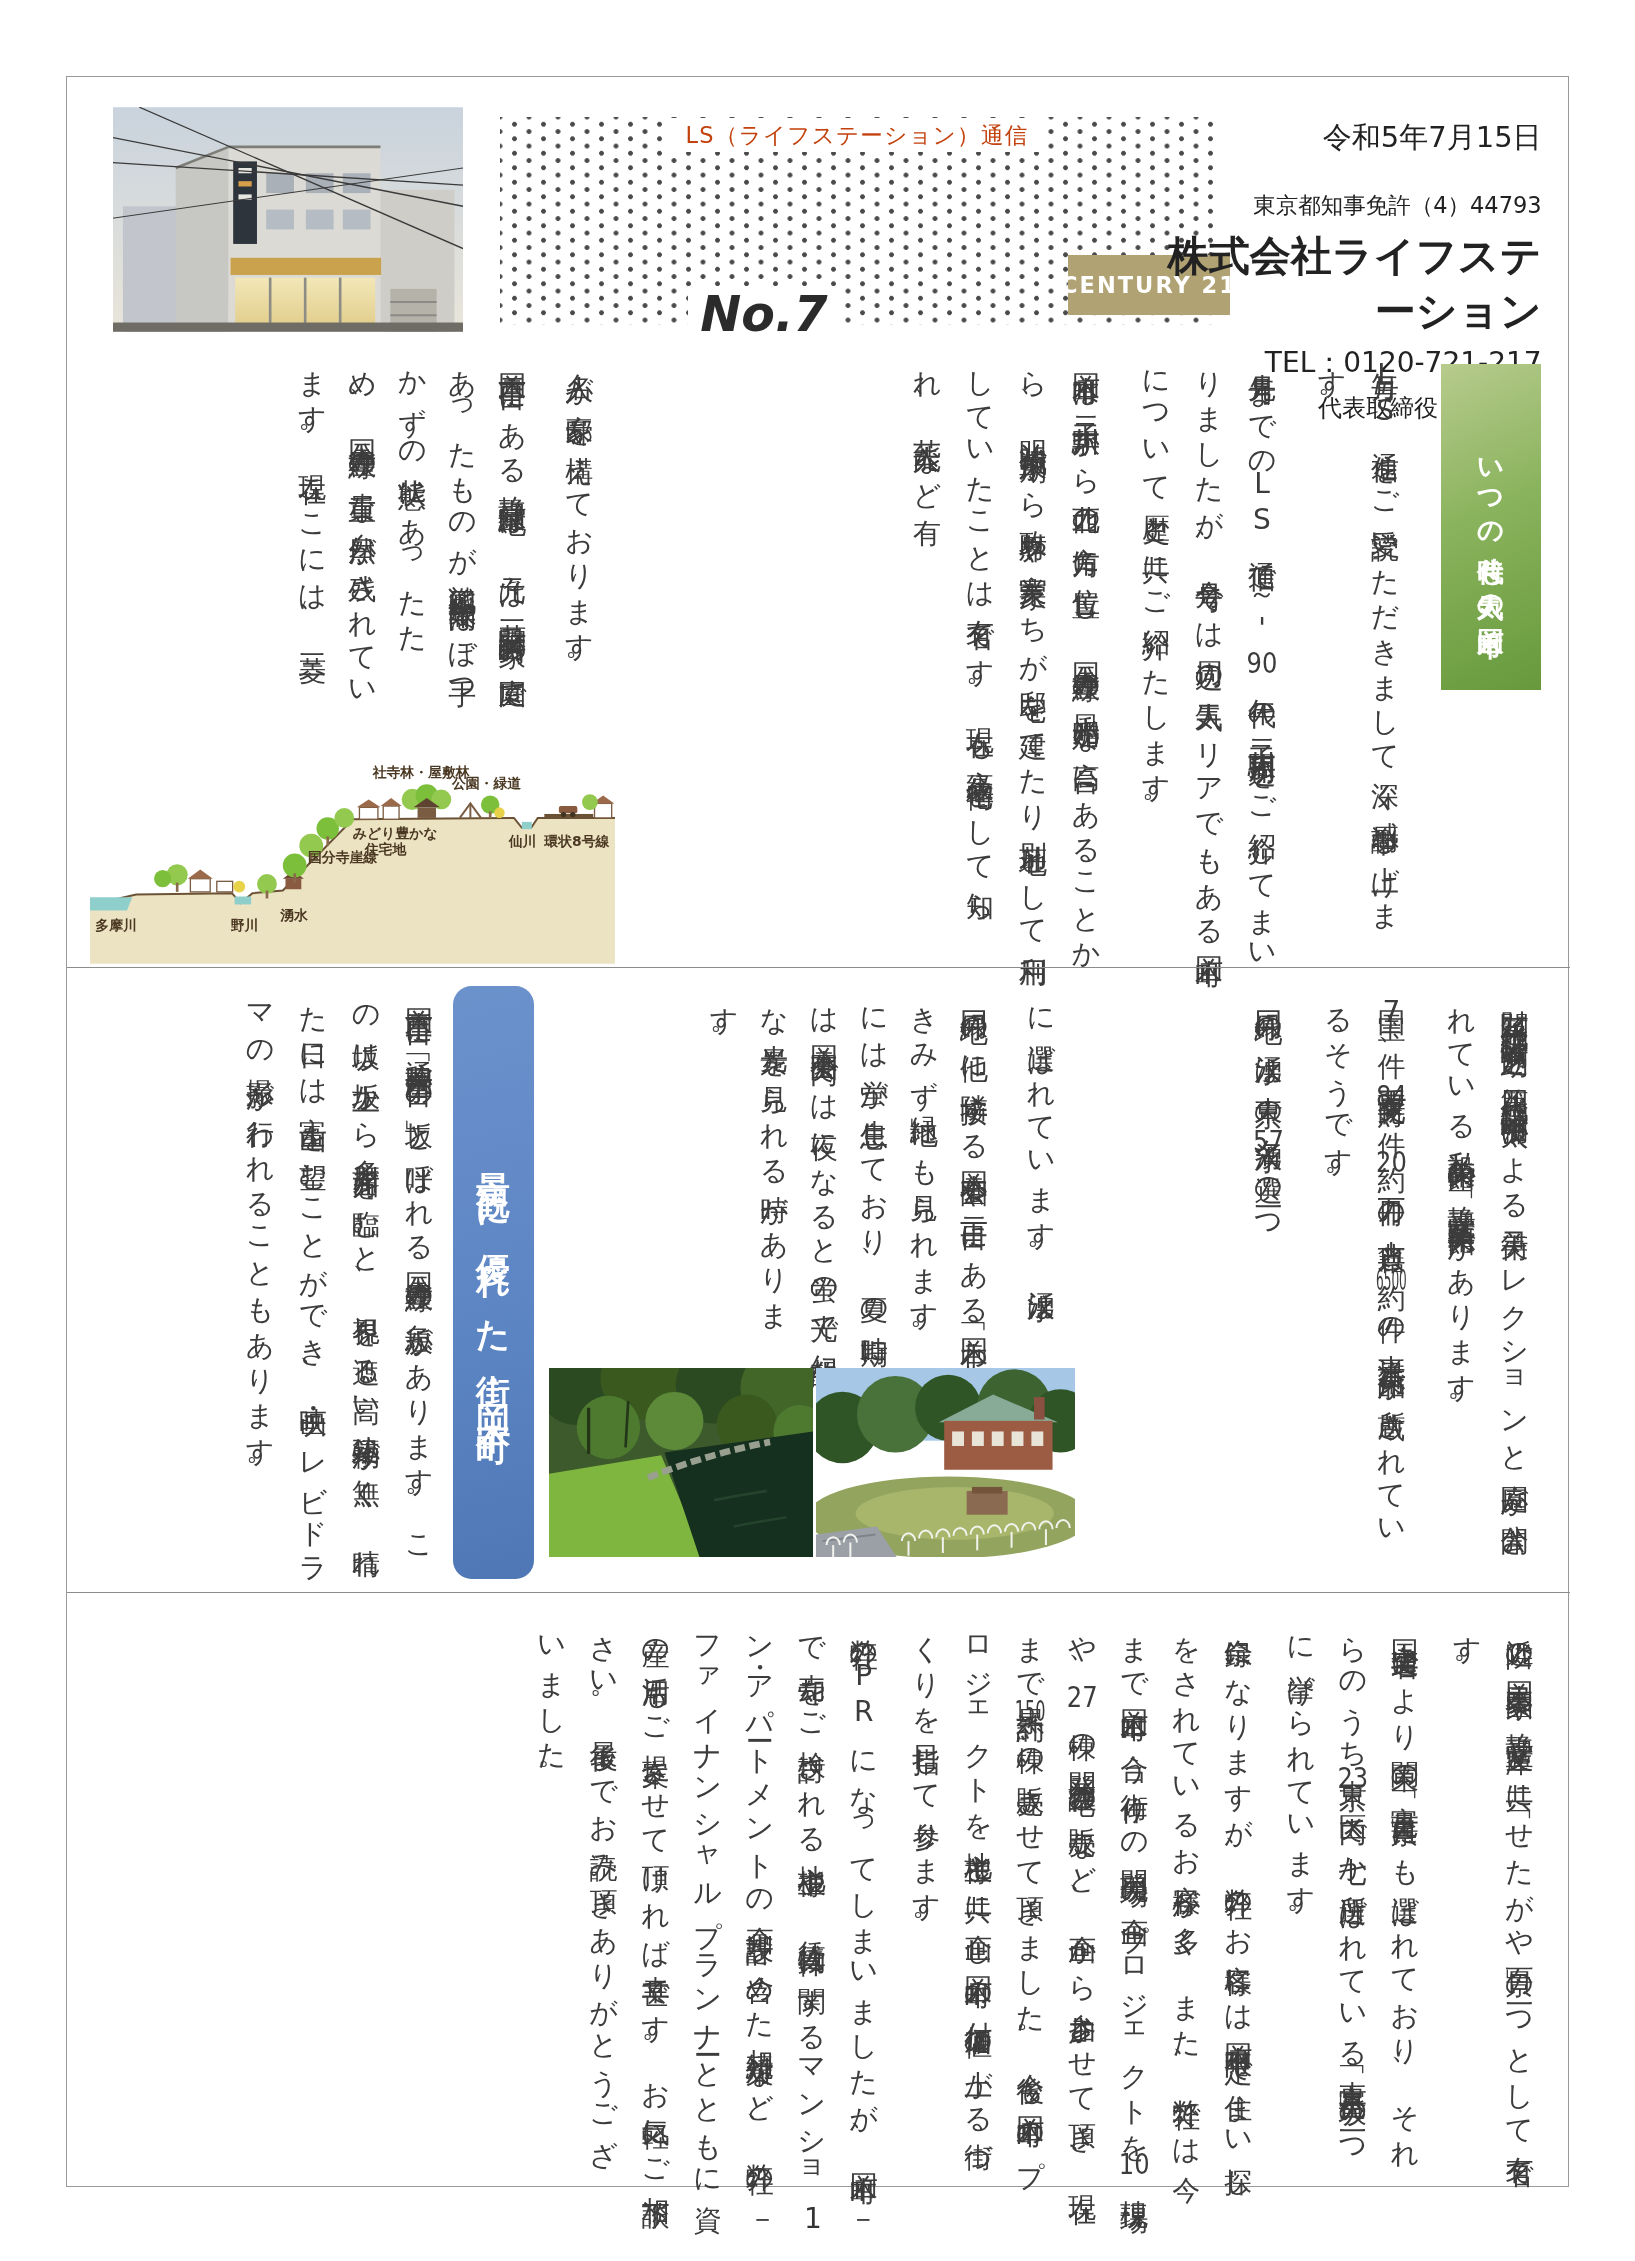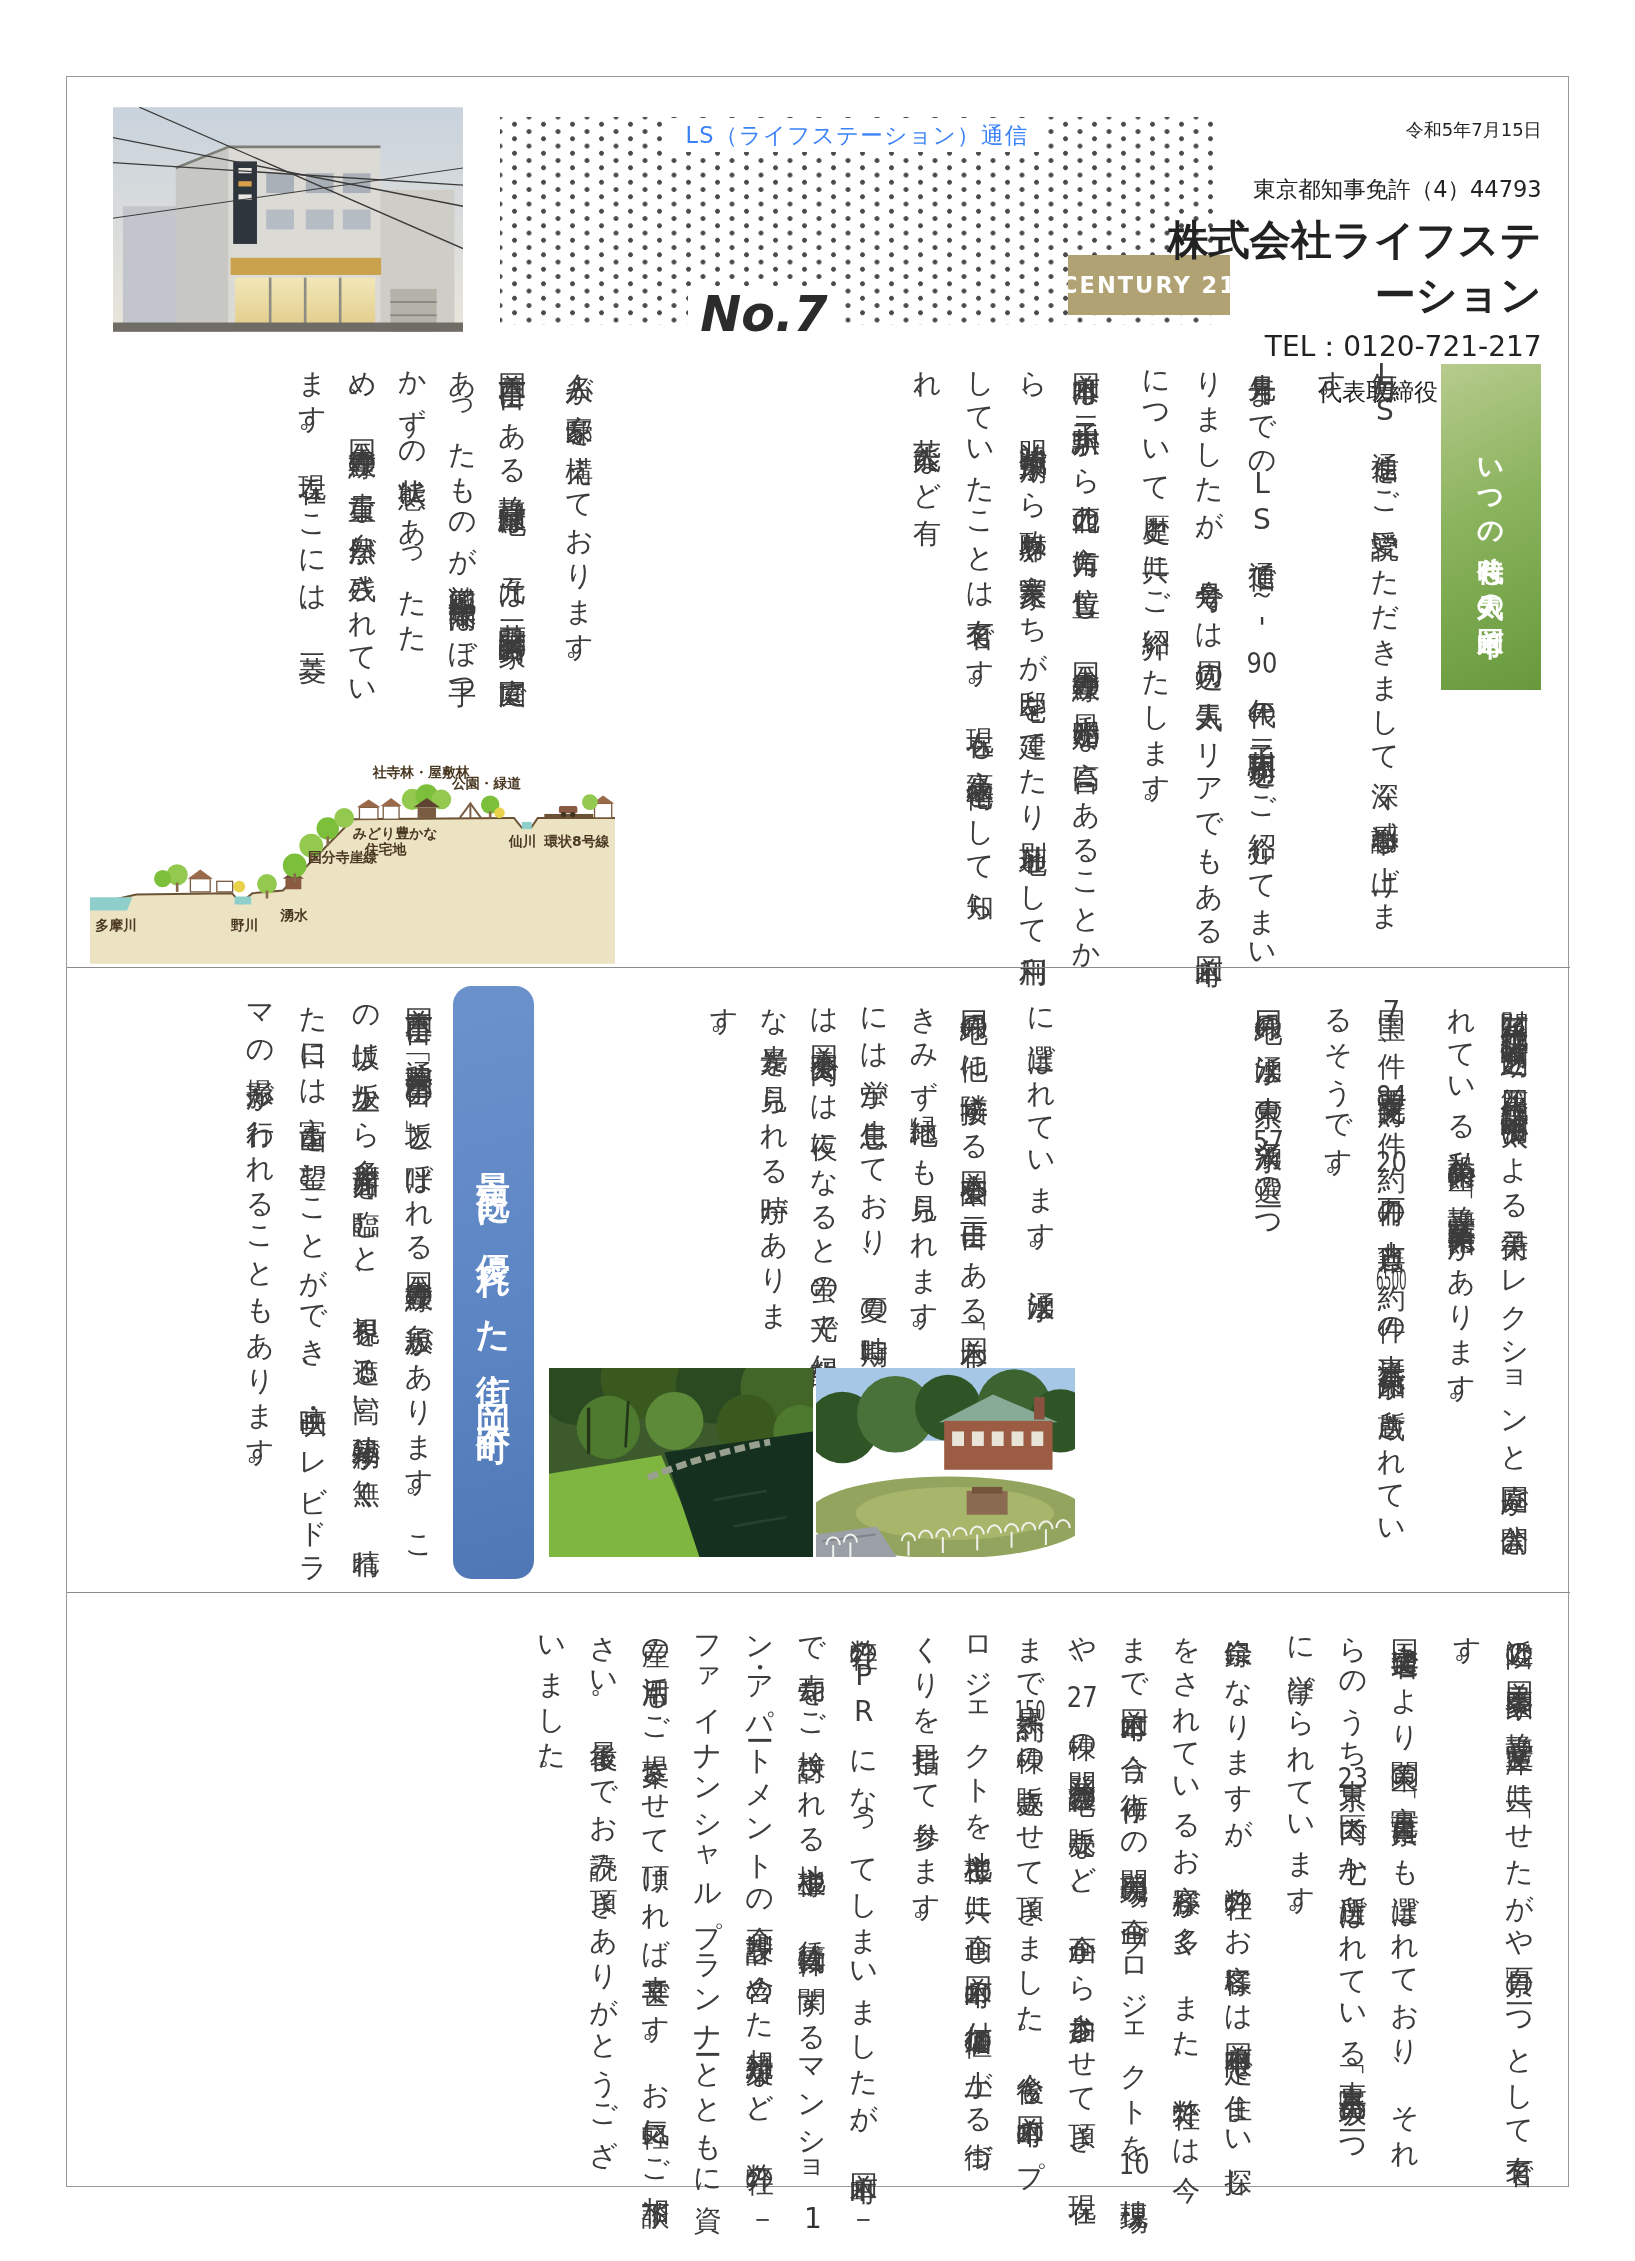--- a/index.html
+++ b/index.html
@@ -16,40 +16,40 @@
   .dots {
     position:absolute; left:433px; top:40px; width:714px; height:208px;
     background-image:
       radial-gradient(circle, #4a4a4a 2.1px, transparent 2.6px),
       radial-gradient(circle, #4a4a4a 2.1px, transparent 2.6px);
     background-size:29px 14.5px, 29px 14.5px;
     background-position:0 0, 14.5px 7.3px;
   }
   .ls-label {
     position:absolute; left:50%; top:1.3px; transform:translateX(-50%);
-    background:#fff; font-size:22.5px; letter-spacing:1.3px; color:#3b82f6;
+    background:#fff; font-size:22.5px; letter-spacing:1.3px; color:#c2410c;
     padding:1.3px 14.5px; white-space:nowrap;
   }
   .title-box {
     position:absolute; left:74px; top:53px; width:460px; height:114px;
     background:#fff; border:4px solid #1d1d1d;
     display:flex; align-items:center; justify-content:center;
     font-size:65px; font-weight:700; letter-spacing:6.6px; color:#2b2b2b; white-space:nowrap;
   }
   .no7 {
     position:absolute; left:165px; top:169px; width:198px; text-align:center;font-style:italic;
   }
   .no7 span { background:#fff; font-size:49px; font-weight:700; color:#2b2b2b; padding:0 12px; }
   .badge {
     position:absolute; left:568px; top:138px; width:162px; height:60px;
     background:#b1a274; color:#fff; font-weight:700; font-size:22.5px; letter-spacing:2px;
     display:flex; align-items:center; justify-content:center; white-space:nowrap;
   }
   .right-info { position:absolute; right:26.4px; top:41px; width:410px; text-align:right; color:#222; }
-  .ri-date { font-size:18px; }
+  .ri-date { font-size:29px; }
   .ri-license { font-size:22.5px; margin-top:32px; }
   .ri-company { font-size:41px; font-weight:700; margin-top:8px; }
   .ri-tel { font-size:28px; margin-top:5.3px; }
   .ri-rep { font-size:24px; margin-top:9.3px; }
   
   .vtext {
     writing-mode:vertical-rl; text-orientation:upright;
     font-size:28px; letter-spacing:3.3px; line-height:53px; color:#3c3c3c;
   }
   .vtext p { margin-block-end:17px; }

